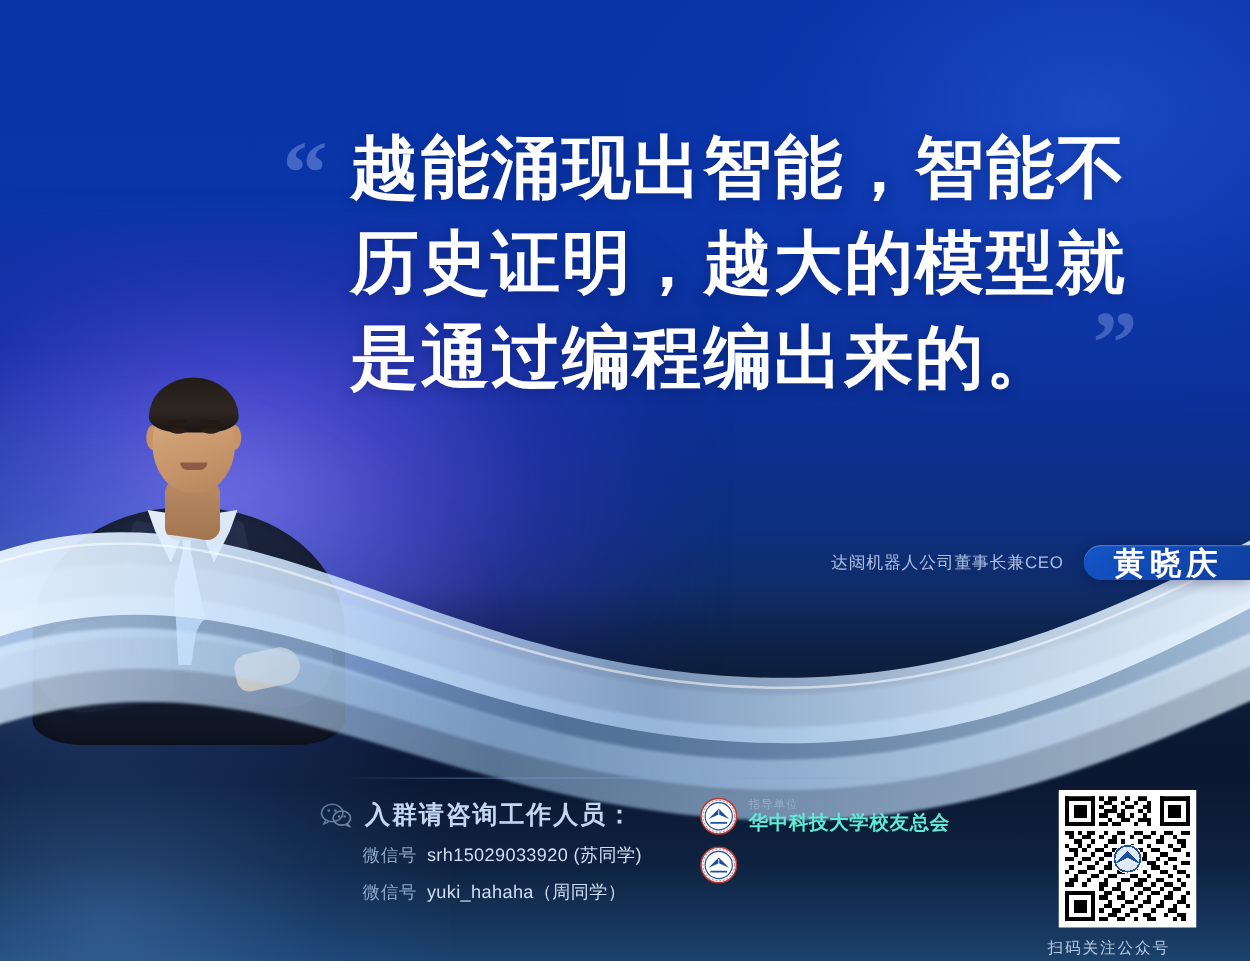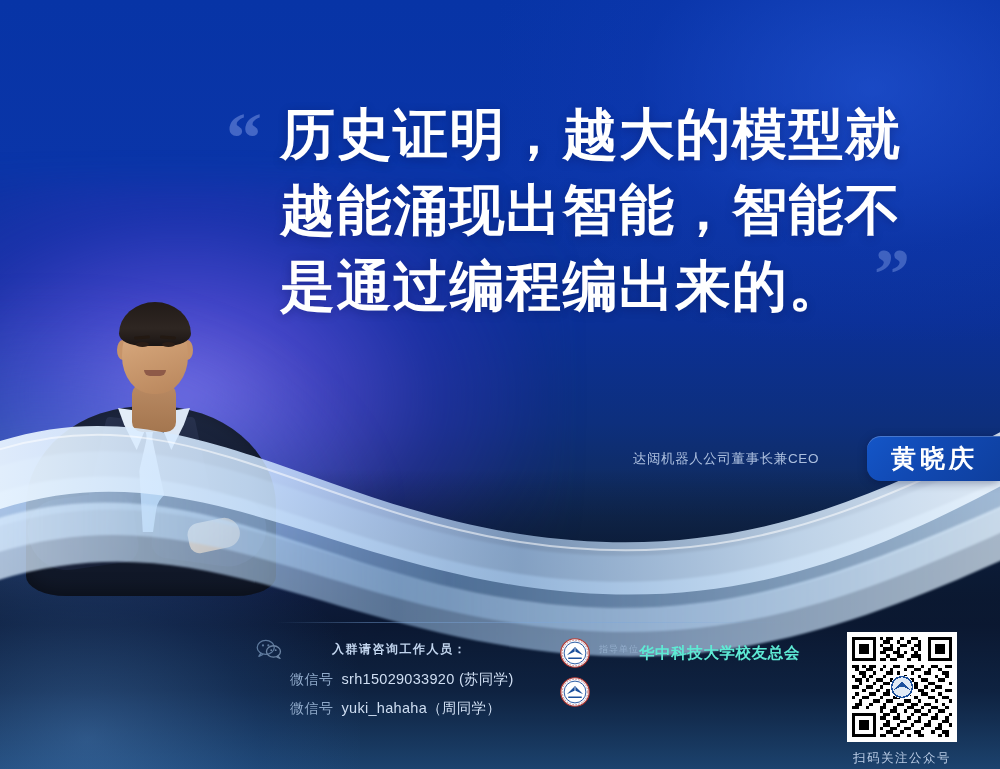--- a/index.html
+++ b/index.html
@@ -276,26 +276,25 @@
   .speaker-role{
     font-size:13.5px;
     color:#b9cbe8;
     letter-spacing:.6px;
     margin-right:16px;
     white-space:nowrap;
     opacity:.92;
   }
   .speaker-badge{
     display:flex; align-items:center; justify-content:center;
-    height:45px;
+    height:28px;
     padding:0 22px 0 24px;
     border-radius:14px 0 0 14px;
     background:linear-gradient(135deg,#1456c8 0%,#1149b3 45%,#0e3f9e 100%);
     box-shadow:inset 0 1px 0 rgba(255,255,255,.22), 0 2px 10px rgba(0,10,50,.35);
-    margin-left:32px;
   }
   .speaker-name{
     font-size:25px; font-weight:700; color:#ffffff; letter-spacing:4px;
   }
 
   
   .divider{
     position:absolute;
     left:276px; top:622px; width:512px; height:1px;
     background:linear-gradient(90deg,rgba(120,165,220,0) 0%,rgba(125,170,225,.42) 18%,rgba(120,165,220,.34) 70%,rgba(120,165,220,0) 100%);
@@ -310,49 +309,49 @@
   }
   .contact{
     position:absolute; left:256px; top:2px; width:330px;
   }
   .contact-head{
     display:flex; align-items:center; gap:10px;
     margin-bottom:10px;
   }
   .wechat-icon{ width:26px; height:22px; flex:none; opacity:.6; }
   .contact-title{
-    font-size:12px; font-weight:700; color:#c3d6ef; letter-spacing:1.5px;margin-left:40px;
+    font-size:20px; font-weight:700; color:#c3d6ef; letter-spacing:1.5px;
   }
   .contact-row{
     display:flex; align-items:baseline; gap:8px;
     margin:0 0 10px 34px;
   }
   .contact-label{
     font-size:14px; color:#8fa9c9; letter-spacing:.5px; flex:none;text-align:right;
   }
   .contact-value{
     font-size:14.5px; color:#cfdef2; letter-spacing:.3px;
   }
 
   .orgs{
     position:absolute; left:560px; top:2px;
   }
   .org-row{
     display:flex; align-items:center; gap:9px;
     margin-bottom:9px;
   }
   .org-logo{ width:30px; height:30px; flex:none; }
-  .org-text{ display:flex; flex-direction:row; line-height:1.05; }
+  .org-text{ display:flex; flex-direction:column; line-height:1.05; }
   .org-kind{ font-size:9px; color:#93adcb; letter-spacing:1px; margin-bottom:2px; }
   .org-name{ font-size:15.5px; color:#5eead4; font-weight:600; letter-spacing:.6px; }
 
   .qr-block{
     position:absolute; left:838px; top:-4px;
     width:128px;
-    text-align:center;
+    text-align:left;
   }
   .qr-img{
     width:110px; height:110px;
     background:#ffffff;
     margin:0 auto;
     padding:5px;
     position:relative;
   }
   .qr-caption{
     margin-top:8px;
@@ -368,22 +367,22 @@
   <div class="bg-glow-topright"></div>
   <div class="bg-glow-violet"></div>
   <div class="bg-glow-cyan"></div>
   <div class="bg-dark-bottom"></div>
   <div class="bg-bottomleft-light"></div>
 
 
   <div class="quote-wrap">
     <div class="quote-open">“</div>
     <div class="quote-lines">
+      <div class="qline">越能涌现出智能，智能不</div>
       <div class="qline">历史证明，越大的模型就</div>
-      <div class="qline">越能涌现出智能，智能不</div>
       <div class="qline">是通过编程编出来的。</div>
     </div>
     <div class="quote-close">”</div>
   </div>
 
   <div class="portrait">
     <div class="p-shoulders"></div>
     <div class="p-shirt"></div>
     <div class="p-lapel-l"></div>
     <div class="p-lapel-r"></div>

